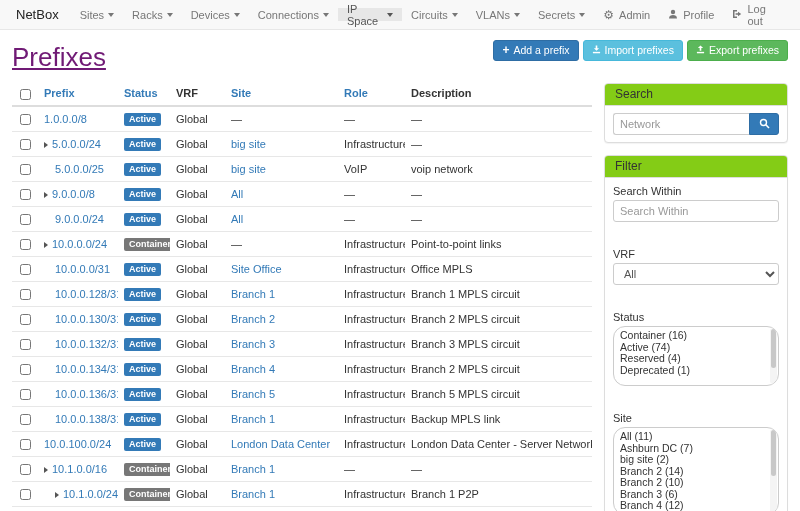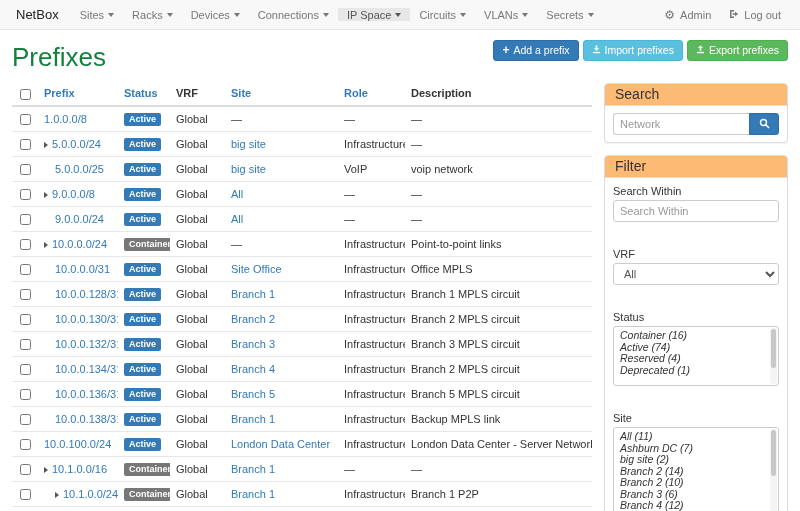--- a/index.html
+++ b/index.html
@@ -19,51 +19,51 @@
 
   
   .content { padding: 4px 12px 0; }
   .page-header { position: relative; }
   .header-buttons { position: absolute; right: 0; top: 6px; display: flex; gap: 4px; }
   .btn { display: inline-flex; align-items: center; gap: 4px; border-radius: 3px; font-size: 10.5px; padding: 3px 8px; color: #fff; border: 1px solid transparent; cursor: pointer; font-family: inherit; line-height: 1.2; }
   .btn-primary { background: var(--btn-primary, #337ab7); border-color: #2e6da4; }
   .btn-info    { background: var(--btn-info, #5bc0de); border-color: #46b8da; }
   .btn-success { background: var(--btn-success, #5cb85c); border-color: #4cae4c; }
   .btn .plus { font-size: 12px; font-weight: bold; line-height: 9px; }
-  h1 { font-size: 26px; font-weight: 400; color: #15803d; padding: 8px 0 10px; }
+  h1 { font-size: 26px; font-weight: 400; color: #701a75; padding: 8px 0 10px; text-decoration: underline; }
   .row { display: flex; gap: 12px; align-items: flex-start; }
   .main { flex: 1; min-width: 0; }
   .sidebar { width: 184px; flex: none; }
 
   
   table { width: 100%; border-collapse: collapse; table-layout: fixed; }
   th { text-align: left; font-weight: bold; padding: 4px 6px 5px; border-bottom: 2px solid #ddd; font-size: 11px; white-space: nowrap; color: #333; }
   th.sortable { color: var(--link, #337ab7); cursor: pointer; }
   td { padding: 5px 6px; border-bottom: 1px solid #e7e7e7; font-size: 11px; white-space: nowrap; overflow: hidden; color: #333; }
   td.cb, th.cb { text-align: center; padding-left: 2px; padding-right: 2px; }
   input[type=checkbox] { width: 11px; height: 11px; margin: 0; vertical-align: middle; cursor: pointer; }
   a.link { color: var(--link, #337ab7); text-decoration: none; cursor: pointer; }
   .indent { display: inline-block; height: 1px; }
   .tree-caret { display: inline-block; width: 0; height: 0; border-top: 3.5px solid transparent; border-bottom: 3.5px solid transparent; border-left: 4.5px solid #555; margin-right: 4px; }
   .badge-status { display: inline-block; font-size: 9px; font-weight: bold; color: #fff; padding: 2px 5px; border-radius: 2px; line-height: 1; }
   .badge-active { background: var(--active-badge, #337ab7); }
   .badge-container { background: var(--container-badge, #777); }
 
   
   .panel { border: 1px solid #ddd; border-radius: 4px; margin-bottom: 12px; background: #fff; box-shadow: 0 1px 1px rgba(0,0,0,.05); }
-  .panel-heading { background: #fdba74; border-bottom: 1px solid #ddd; padding: 4px 10px; font-size: 14px; line-height: 13px; color: #333; border-radius: 3px 3px 0 0; }
+  .panel-heading { background: #84cc16; border-bottom: 1px solid #ddd; padding: 4px 10px; font-size: 12px; line-height: 13px; color: #333; border-radius: 3px 3px 0 0; }
   .panel-body { padding: 7px 8px; }
   .input-group { display: flex; }
   .input-group input { flex: 1; min-width: 0; height: 22px; border: 1px solid #ccc; border-right: none; border-radius: 3px 0 0 3px; padding: 2px 6px; font-size: 11px; font-family: inherit; color: #555; }
   .input-group button { width: 30px; height: 22px; background: var(--btn-primary, #337ab7); border: 1px solid #2e6da4; border-radius: 0 3px 3px 0; display: flex; align-items: center; justify-content: center; cursor: pointer; }
   .filter-field { margin-bottom: 26px; }
   .filter-field label { display: block; margin-bottom: 2px; font-size: 11px; line-height: 13px; color: #333; font-weight: normal; }
   .filter-field input[type=text], .filter-field select { width: 100%; height: 22px; border: 1px solid #ccc; border-radius: 3px; padding: 2px 6px; font-size: 11px; font-family: inherit; color: #555; background: #fff; }
   ::placeholder { color: #999; opacity: 1; }
-  .listbox { position: relative; border: 1px solid #ccc; border-radius: 3px; overflow: hidden; padding: 3px 0; background: #fff; cursor: default; font-style: italic; }
+  .listbox { position: relative; border: 1px solid #ccc; border-radius: 12px; overflow: hidden; padding: 3px 0; background: #fff; cursor: default; }
   .listbox .opt { padding: 0 6px; font-size: 10.5px; line-height: 11.5px; color: #333; white-space: nowrap; overflow: hidden; }
   #status-listbox { height: 60px; }
   #site-listbox { height: 88px; }
   #role-listbox { height: 64px; }
   .sb { position: absolute; top: 1px; right: 1px; bottom: 1px; width: 7px; background: #f4f4f4; border-radius: 3px; }
   .sb-thumb { position: absolute; top: 1px; left: 1px; right: 1px; height: 55%; background: #c8c8c8; border-radius: 3px; }
 </style>
 </head>
 <body>
 
@@ -100,20 +100,27 @@
       </a>
       <a class="nav-item">
         <span>Secrets</span>
         <i class="caret"></i>
       </a>
     </div>
   <div class="nav-right">
     <a class="nav-item">
       <span class="glyph">⚙︎</span>
       <span>Admin</span>
+    </a>
+    <a class="nav-item">
+      <span><svg width="10" height="10" viewBox="0 0 10 10">
+            <circle cx="5" cy="3" r="2.2" fill="#777"></circle>
+            <path d="M1 9.5 C1 6.8 3 6 5 6 C7 6 9 6.8 9 9.5 Z" fill="#777"></path>
+          </svg></span>
+      <span>Profile</span>
     </a>
     <a class="nav-item">
       <span><svg width="10" height="10" viewBox="0 0 10 10">
             <path d="M1 1h4v1.5H2.5v5H5V9H1Z" fill="#777"></path>
             <path d="M6 2.8 9.2 5 6 7.2V5.8H3.6V4.2H6Z" fill="#777"></path>
           </svg></span>
       <span>Log out</span>
     </a>
   </div>
 </nav>

